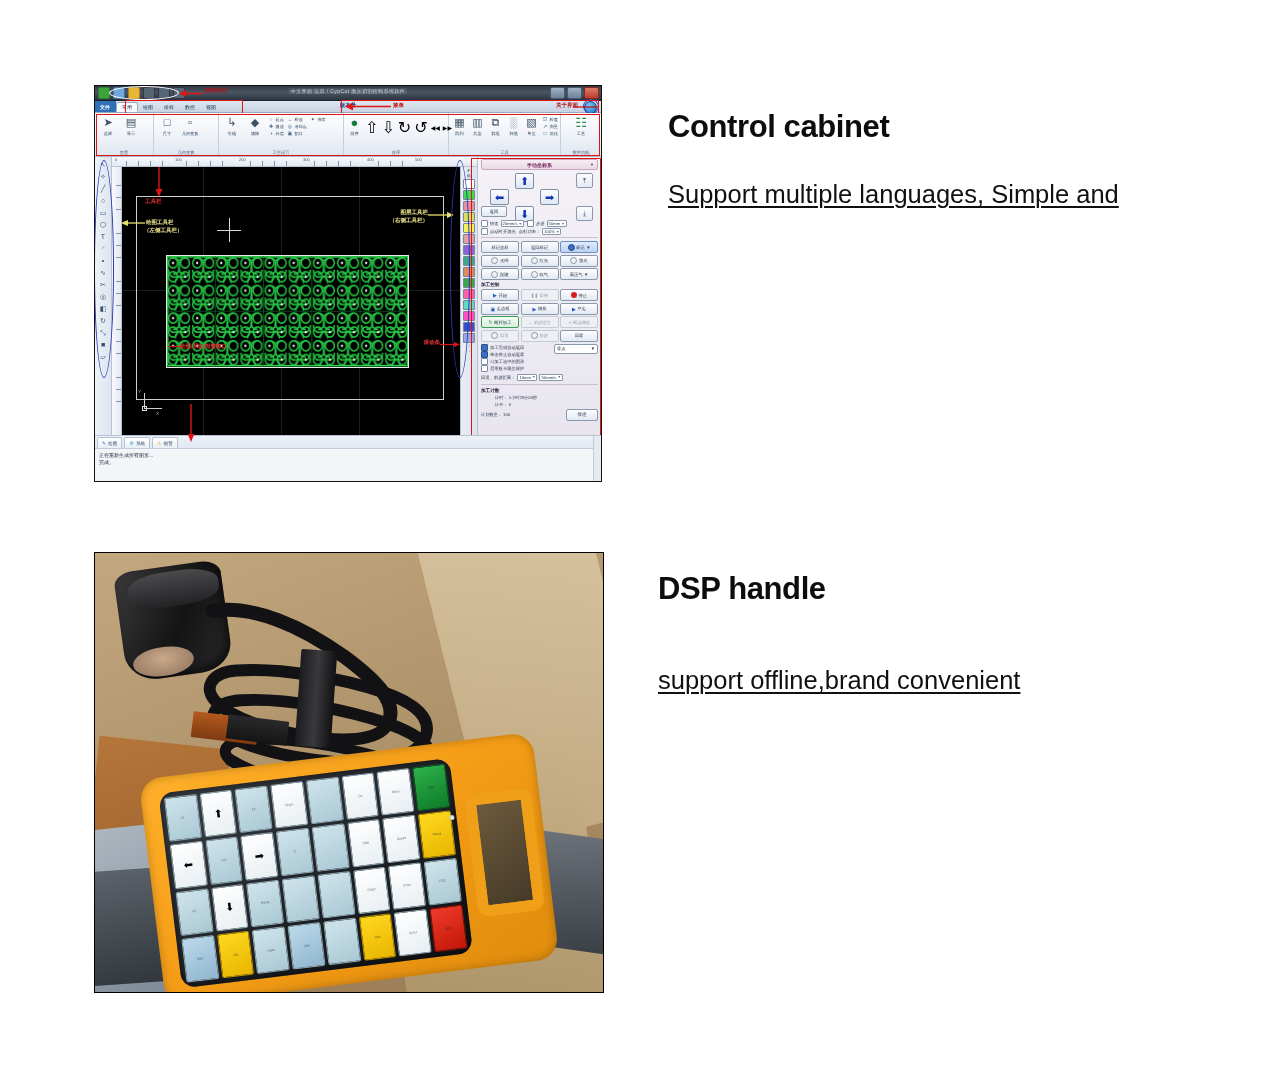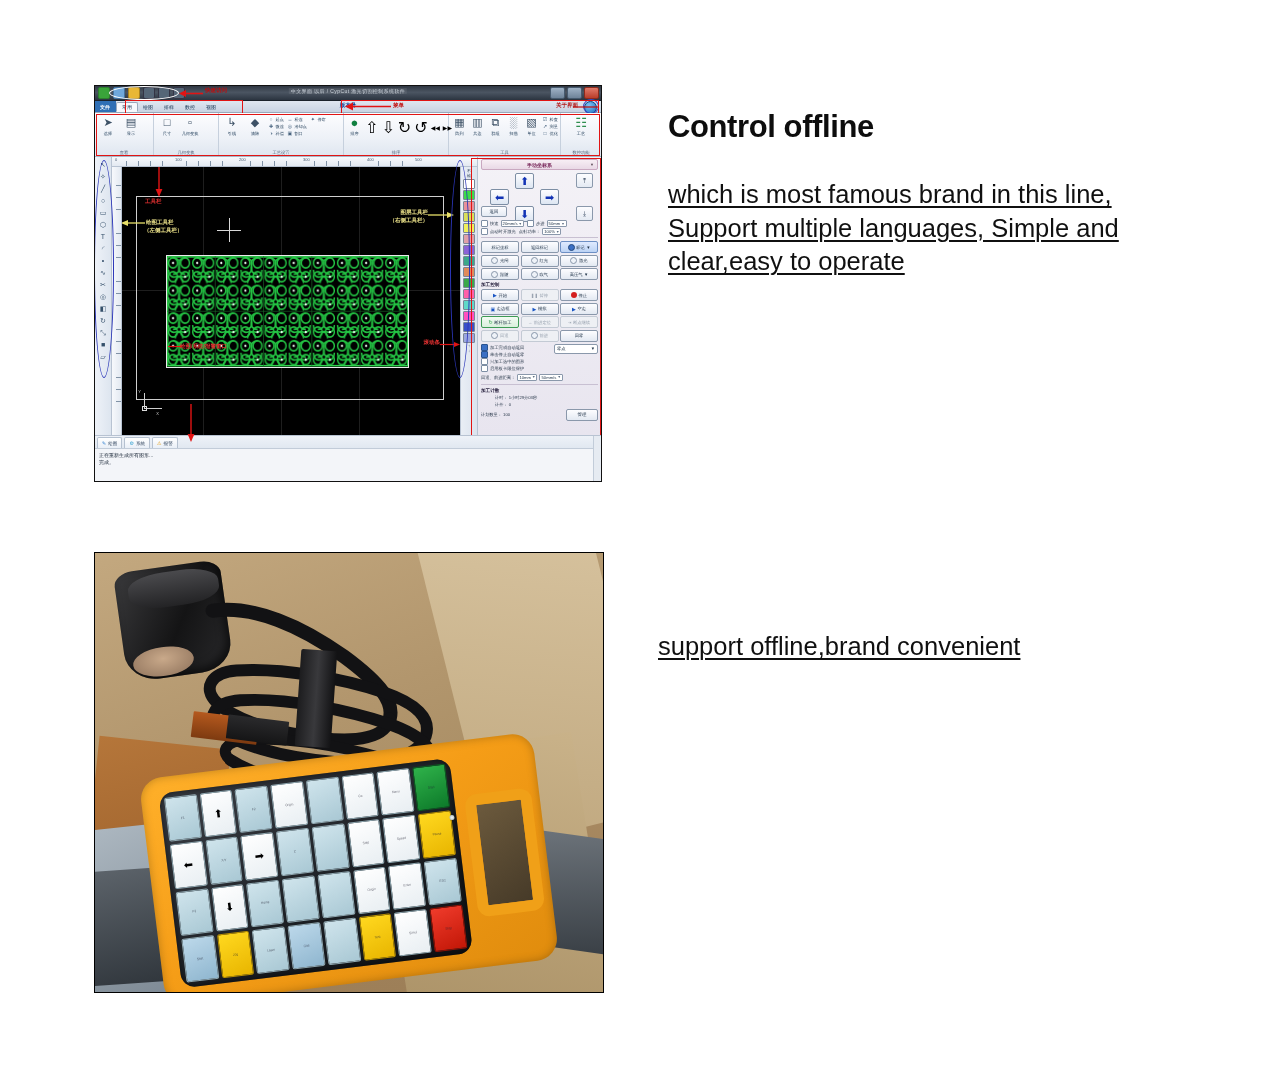--- a/index.html
+++ b/index.html
@@ -986,25 +986,23 @@
       <div class="bot-scroll"></div>
     </div>
 
     <svg class="ann-arrow" style="left:92px;top:318px;width:8px;height:38px;" viewBox="0 0 8 38">
       <line x1="4" y1="0" x2="4" y2="30" stroke="#e11414" stroke-width="1.4"></line>
       <polygon points="4,38 0.6,30 7.4,30" fill="#e11414"></polygon>
     </svg>
   </div>
 
   <div class="copy-block" style="left:668px;top:110px;">
-    <div class="copy-head">Control offline</div>
+    <div class="copy-head">Control cabinet</div>
     <div style="height:34px"></div>
-    <div class="copy-line">which is most famous brand in this line,</div>
     <div class="copy-line">Support multiple languages, Simple and</div>
-    <div class="copy-line">clear,easy to operate</div>
   </div>
 
   <div id="dsp-shot">
     <div class="photo">
       <div class="cardboard"></div>
       <div class="cardboard-top"></div>
       <div class="card-fold"></div>
       <div class="card-fold2"></div>
       <div class="table-l"></div>
       <div class="bluebag"></div>
@@ -1139,17 +1137,18 @@
                 <span class="lbl">Stop</span>
               </div>
           </div>
         </div>
         <div class="pend-led"></div>
       </div>
     </div>
   </div>
 
   <div class="copy-block" style="left:658px;top:572px;">
+    <div class="copy-head">DSP handle</div>
     <div style="height:58px"></div>
     <div class="copy-line">support offline,brand convenient</div>
   </div>
 
 </div>
 
 </body></html>

